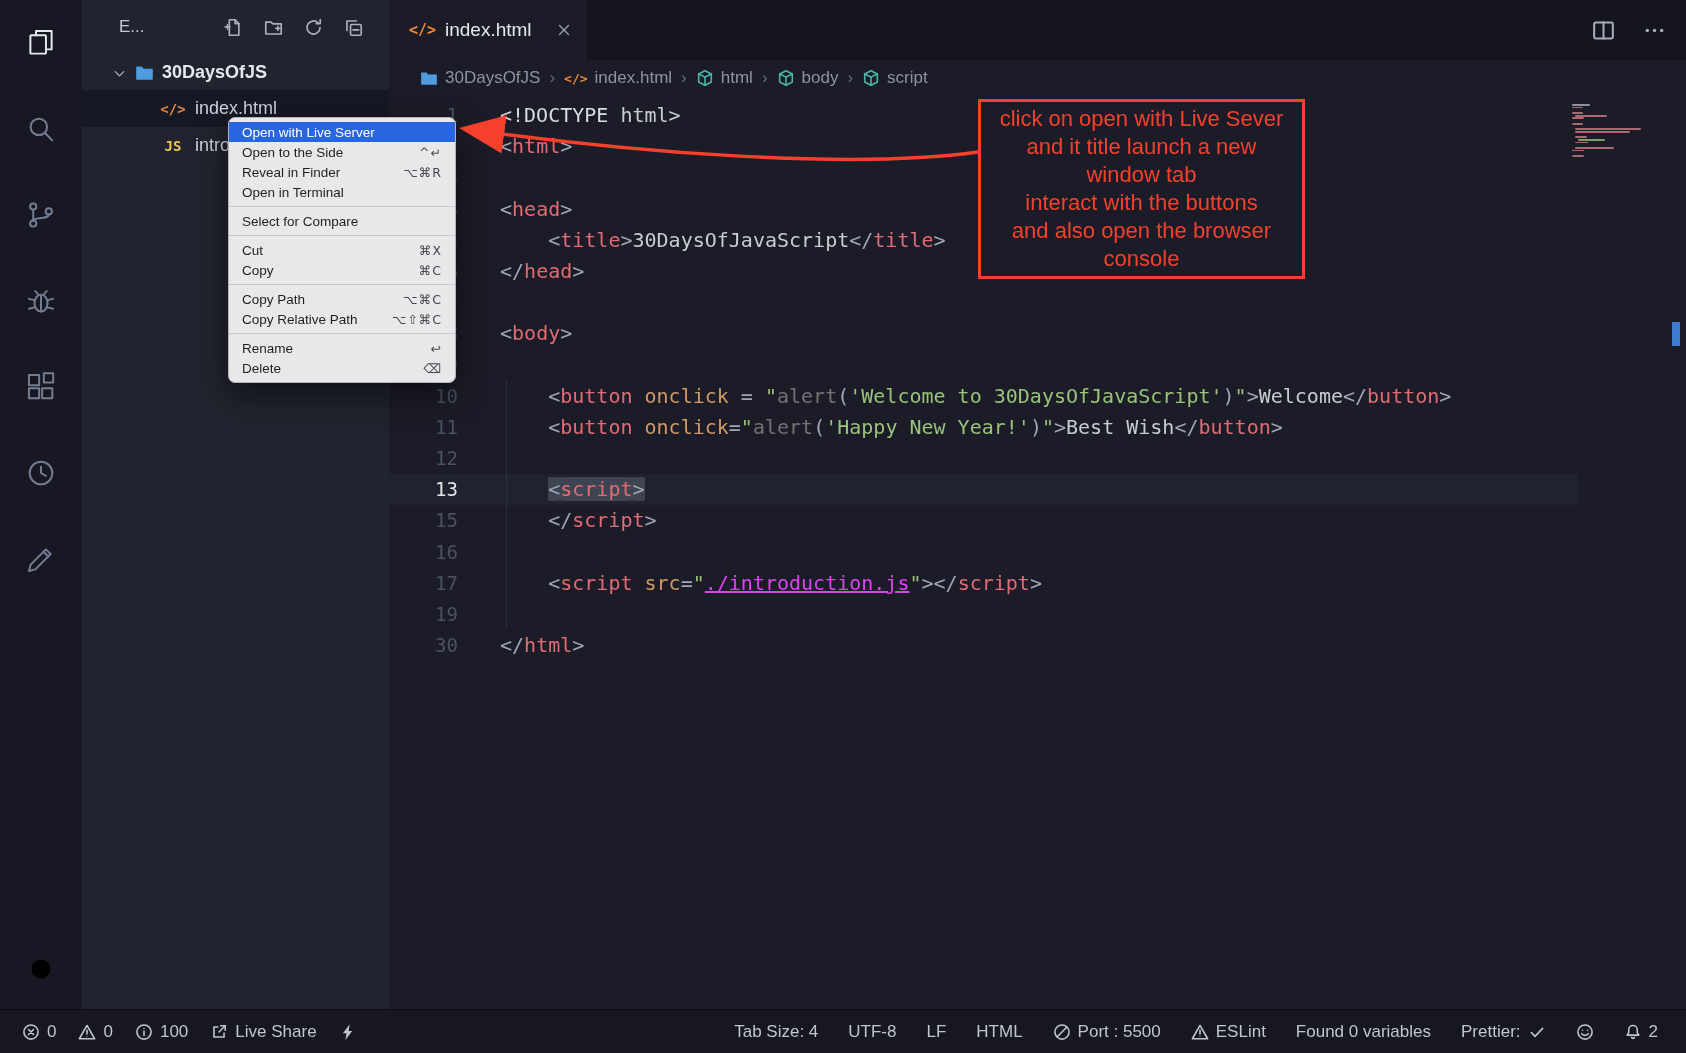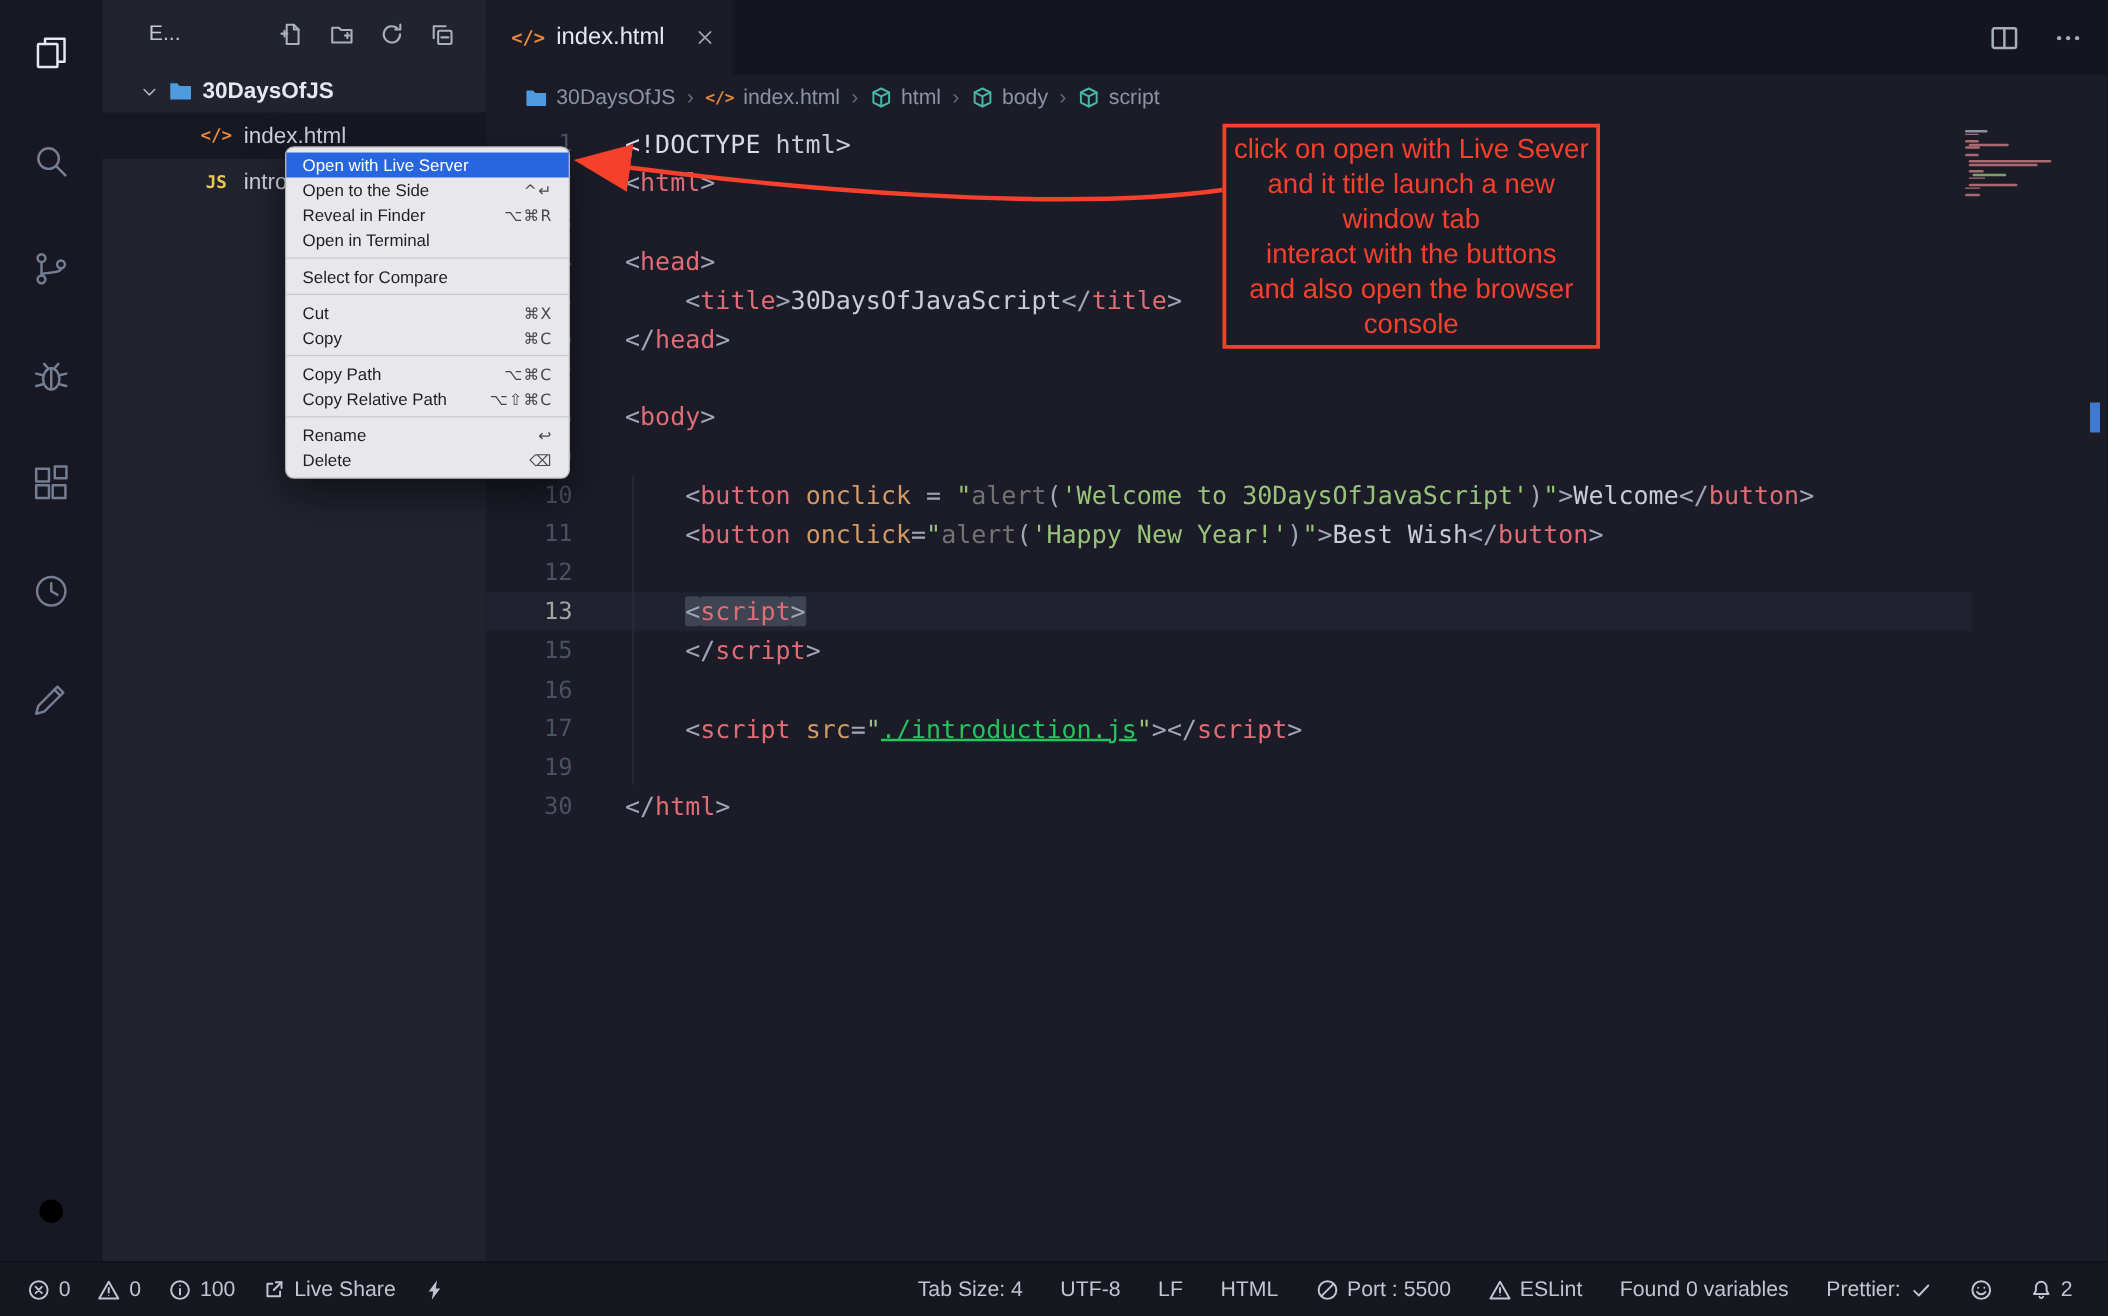--- a/index.html
+++ b/index.html
@@ -44,26 +44,26 @@
   .bc-sep { color:#646c7e; font-size:17px; }
   .bc-ic { width:18px; height:18px; }
   .bc-ic.cube { color:#4ab6a8; }
   .bc-code { color:#e8883a; font-family:"DejaVu Sans Mono",monospace; font-weight:bold; font-size:13px; }
 
   .code-area { flex:1; position:relative; font-family:"DejaVu Sans Mono",monospace; font-size:20px; }
   #code-lines { padding-top:4px; }
   .code-line { display:flex; height:31.2px; line-height:31.2px; white-space:pre; }
   .code-line.current { background:#20222f; margin-right:108px; }
   .ln { width:69px; text-align:right; color:#4a5162; flex:none; font-size:19px; }
-  .code-line.current .ln { color:#a3a3a3; }
+  .code-line.current .ln { color:#e5e5e5; }
   .lc { padding-left:42px; }
   .tk-pun { color:#9fa7b6; } .tk-tag { color:#e06c75; } .tk-attr { color:#d19a66; }
   .tk-str { color:#98c379; } .tk-fn { color:#737373; } .tk-obj { color:#e5c07b; }
   .tk-txt { color:#c8ccd4; } .tk-meta { color:#d8dce3; }
-  .tk-link { color:#22c55e; text-decoration:underline;margin-top:20px; }
+  .tk-link { color:#d946ef; text-decoration:underline;margin-top:20px; }
   .tk-hl { background:#3e4452; border-radius:2px; }
   .indent-guide { position:absolute; left:117px; top:284px; width:1px; height:248px; background:#2c2f3d; }
   .minimap { position:absolute; top:8px; right:30px; width:84px; }
   .mm-bar { height:1.8px; margin-bottom:0.9px; border-radius:1px; }
   .overview-marker { position:absolute; right:6px; top:226px; width:8px; height:24px; background:#3e7bd0; }
 
   
   .status-bar { height:44px; background:#16171f; border-top:1px solid #0d0e14; display:flex; align-items:center; justify-content:space-between; padding:0 28px 0 22px; color:#c0c5d1; font-size:17px; }
   .sb-left { display:flex; gap:22px; align-items:center; }
   .sb-right { display:flex; gap:30px; align-items:center; }
@@ -73,21 +73,21 @@
   
   .context-menu { position:absolute; left:228px; top:117px; width:228px; background:#e8e8ea; border:1px solid #b4b4b8; border-radius:7px; box-shadow:0 12px 32px rgba(0,0,0,.5); padding:4px 0; z-index:50; font-size:13.5px; color:#1f1f22; }
   .menu-item { display:flex; align-items:center; height:20px; padding:0 13px; cursor:pointer; }
   .menu-item.highlighted { background:#2766e0; color:#fff; }
   .mi-label { flex:1; white-space:nowrap; }
   .mi-key { color:#47474c; font-family:"DejaVu Sans",sans-serif; font-size:12.5px; letter-spacing:1px; white-space:nowrap; }
   .menu-item.highlighted .mi-key { color:#fff; }
   .menu-sep { height:1px; background:#c9c9cd; margin:4px 0; }
 
   
-  .ann-box { position:absolute; left:978px; top:99px; width:302px; height:180px; border:3px solid #f5402c; color:#f5402c; display:flex; flex-direction:column; justify-content:center; align-items:center; z-index:40; font-size:22px; line-height:28px; text-align:center; background:transparent; }
+  .ann-box { position:absolute; left:978px; top:99px; width:327px; height:180px; border:3px solid #f5402c; color:#f5402c; display:flex; flex-direction:column; justify-content:center; align-items:center; z-index:40; font-size:22px; line-height:28px; text-align:center; background:transparent; }
   .ann-line { white-space:nowrap; }
   .arrow-overlay { position:absolute; left:0; top:0; width:1686px; height:1053px; pointer-events:none; z-index:60; }
 </style>
 </head>
 <body>
 
 <div class="app">
   <div class="main">
 
     <nav class="activity-bar">

